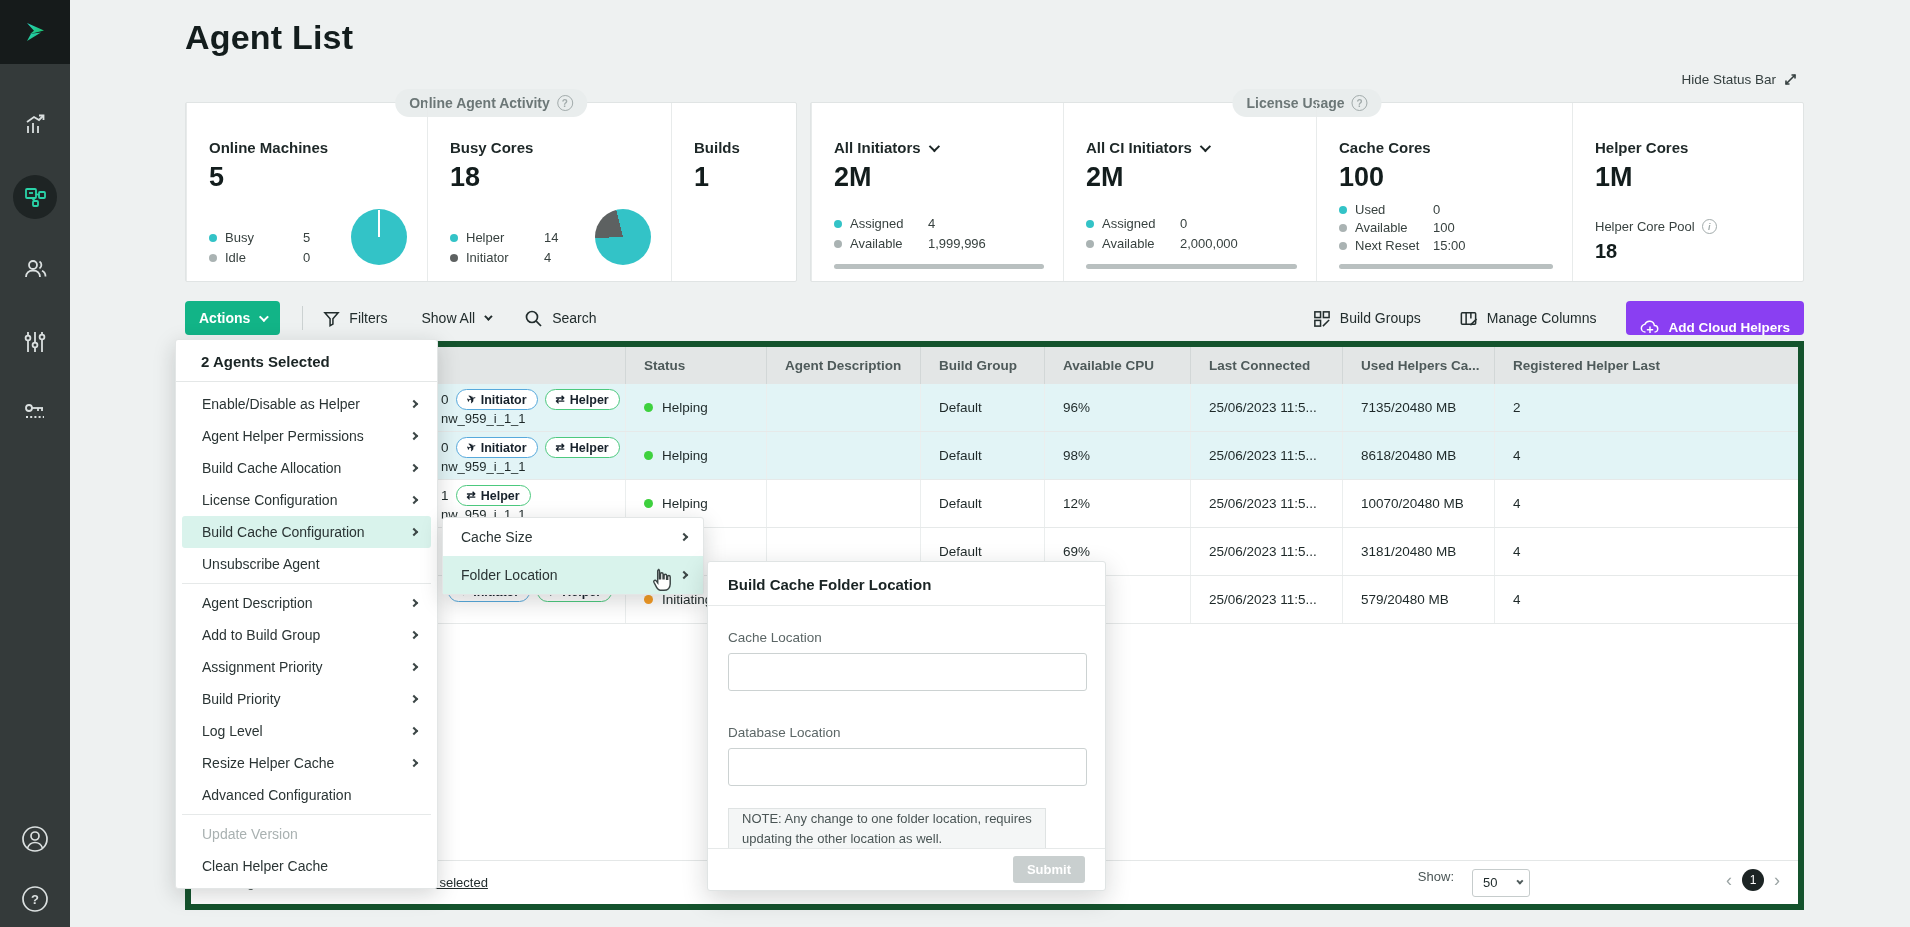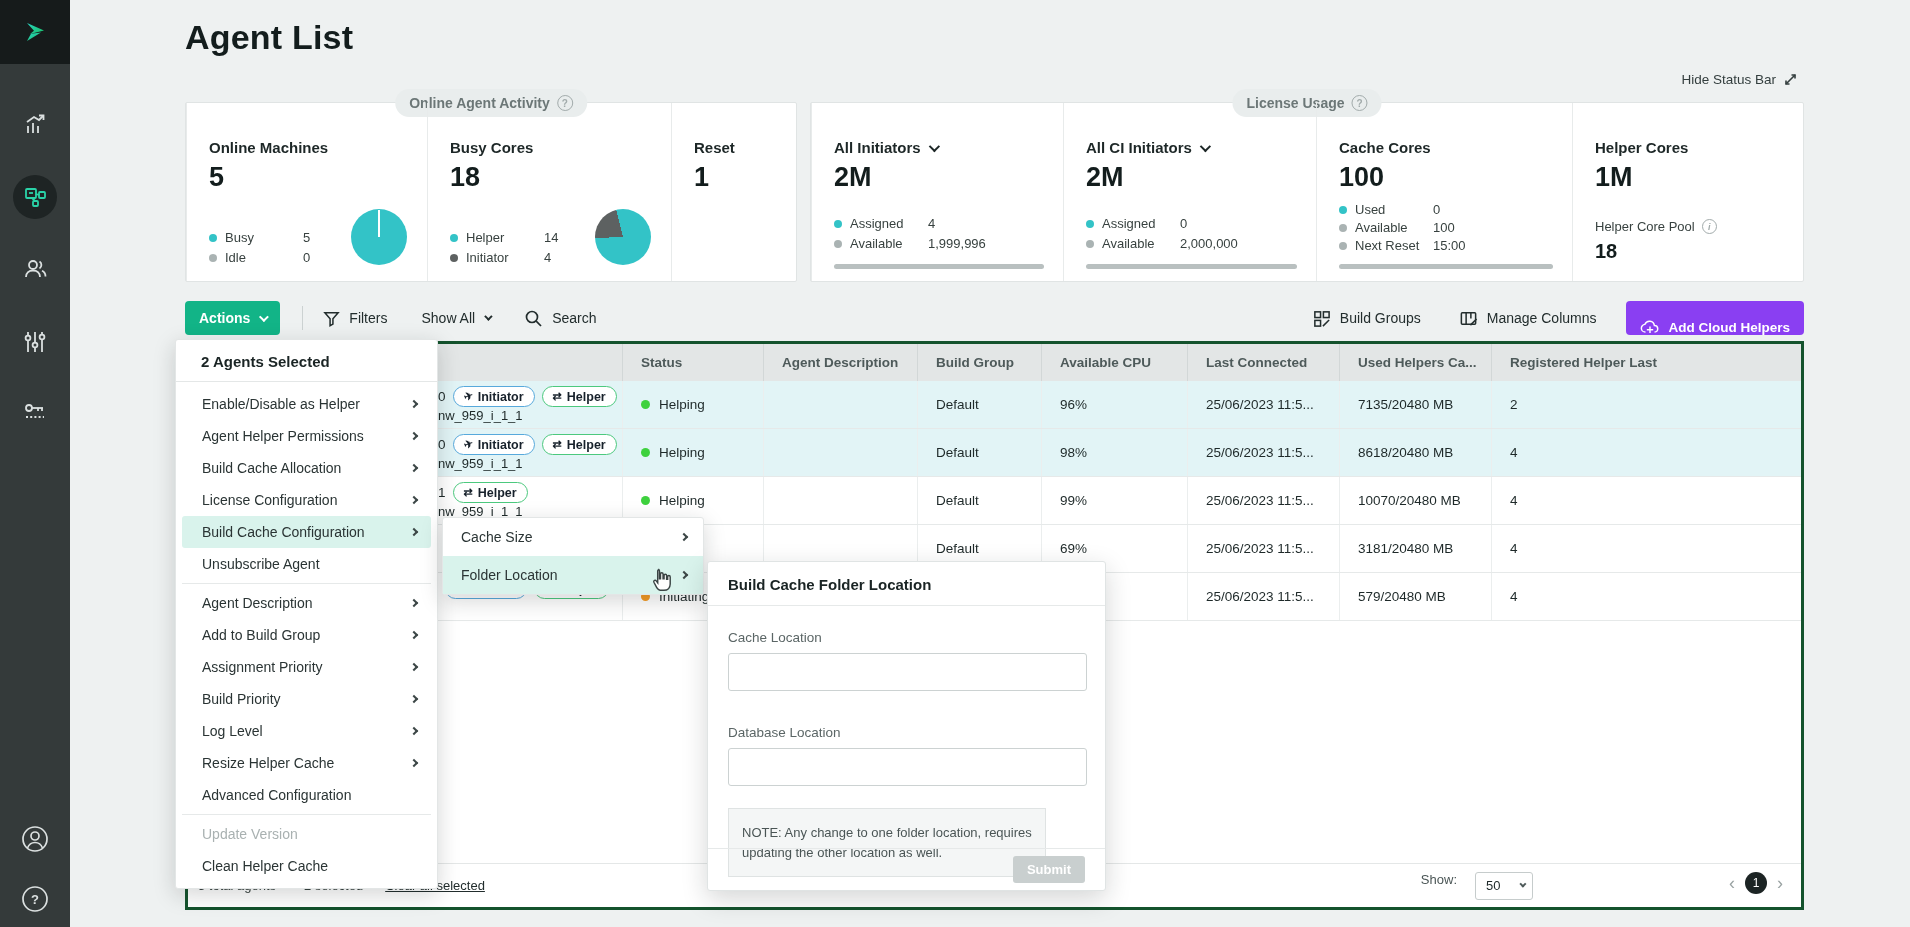--- a/index.html
+++ b/index.html
@@ -47,21 +47,21 @@
   .toolbar { position:absolute; left:185px; top:300px; width:1619px; height:36px; display:flex; align-items:center; }
   .btn-actions { height:34px; padding:0 14px; background:#12b487; color:#fff; font-weight:700; font-size:14px; border:none; border-radius:4px; display:flex; align-items:center; gap:9px; cursor:pointer; font-family:inherit; }
   .btn-actions .chev { border-color:#fff; width:7px; height:7px; }
   .tb-sep { width:1px; height:24px; background:#ccd2d2; margin:0 20px 0 22px; }
   .tb-item { display:flex; align-items:center; gap:9px; font-size:14px; color:#222d2d; margin-right:34px; cursor:pointer; white-space:nowrap; }
   .tb-item .chev { width:6px; height:6px; border-color:#222d2d; }
   .tb-right { margin-left:auto; display:flex; align-items:center; }
   .btn-purple { height:34px; padding:0 14px; background:#8a3ff2; color:#fff; font-weight:700; font-size:13.5px; border:none; border-radius:4px; display:flex; align-items:flex-end; gap:8px; cursor:pointer; font-family:inherit; margin-left:30px; }
 
   
-  .card { position:absolute; left:185px; top:341px; width:1619px; height:569px; background:#fff; border:3px solid #14532d; }
+  .card { position:absolute; left:185px; top:341px; width:1619px; height:569px; background:#fff; border:6px solid #14532d; }
   .tgrid { display:grid; grid-template-columns:434px 141px 154px 124px 146px 152px 152px 1fr; }
   .thead { background:#e3e6e6; height:37px; }
   .thead .th { font-size:13.5px; font-weight:700; color:#4e5a5a; line-height:37px; padding-left:18px; border-left:1px solid #d2d7d7; white-space:nowrap; overflow:hidden; cursor:pointer; }
   .thead .th:first-child { border-left:none; }
   .trow { height:48px; border-bottom:1px solid #e6e9e9; background:#fff; }
   .trow.sel { background:#e2f4f6; }
   .trow .td { display:flex; align-items:center; padding-left:18px; font-size:13.5px; color:#1e2929; border-left:1px solid #ebeeee; overflow:hidden; white-space:nowrap; }
   .trow .td:first-child { border-left:none; }
   .td.agent { display:block; padding-left:250px; padding-top:5px; }
   .agent-line1 { display:flex; align-items:center; gap:7px; height:21px; }
@@ -101,21 +101,21 @@
   .smi.hl { background:#d9f3ec; }
   .cursor-hand { position:absolute; left:648px; top:566px; z-index:13; }
 
   
   .dialog { position:absolute; left:707px; top:561px; width:399px; height:330px; background:#fff; border:1px solid #e0e4e4; border-radius:3px; box-shadow:0 8px 26px rgba(20,30,30,.18); z-index:12; }
   .dlg-head { font-size:15px; font-weight:700; color:#1a2424; padding:14px 20px 12px; border-bottom:1px solid #e6e9e9; }
   .dlg-body { padding:14px 20px 0; }
   .fld-label { font-size:13.5px; color:#5b6666; margin-top:10px; }
   .fld-input { width:359px; height:38px; border:1px solid #ccd2d2; border-radius:3px; margin-top:8px; font-size:13.5px; padding:0 10px; color:#1e2929; font-family:inherit; }
   .fld-gap { height:24px; }
-  .note-box { width:318px; margin-top:22px; background:#f4f6f6; border:1px solid #dfe3e3; padding:14px 13px; font-size:13px; color:#4a5555; line-height:1.5; }
+  .note-box { width:318px; margin-top:22px; background:#f4f6f6; border:1px solid #dfe3e3; padding:0 13px; font-size:13px; color:#4a5555; line-height:1.5; }
   .dlg-foot { position:absolute; left:0; bottom:0; width:100%; height:42px; border-top:1px solid #e6e9e9; display:flex; align-items:center; justify-content:flex-end; padding:0 20px; }
   .btn-submit { height:27px; padding:0 14px; background:#c9cfcf; color:#fff; font-weight:700; font-size:13px; border:none; border-radius:3px; font-family:inherit; cursor:default; }
 
   svg { flex:none; }
 </style>
 </head>
 <body>
 
 <div class="screen">
 
@@ -238,21 +238,21 @@
           </div>
         <div class="leg-row">
             <span class="dot dark"></span>
             <span class="lab">Initiator</span>
             <span>4</span>
           </div>
       </div>
       <div class="pie split"></div>
     </div>
     <div class="section" style="width:127px">
-      <div class="sec-title">Reset</div>
+      <div class="sec-title">Builds</div>
       <div class="sec-value">1</div>
     </div>
   </div>
 
   <div class="panel license">
     <div class="panel-tab">
       <span>License Usage</span>
       <span class="qcirc">?</span>
     </div>
     <div class="section" style="width:252px">
@@ -457,21 +457,21 @@
             </span>
         </div>
         <div class="agent-name">nw_959_i_1_1</div>
       </div>
       <div class="td">
           <span class="sdot green"></span>
           <span>Helping</span>
         </div>
       <div class="td"></div>
       <div class="td">Default</div>
-      <div class="td">99%</div>
+      <div class="td">12%</div>
       <div class="td">25/06/2023 11:5...</div>
       <div class="td">10070/20480 MB</div>
       <div class="td">4</div>
     </div>
 
     <div class="tgrid trow">
       <div class="td agent"></div>
       <div class="td">
           <span></span>
         </div>

